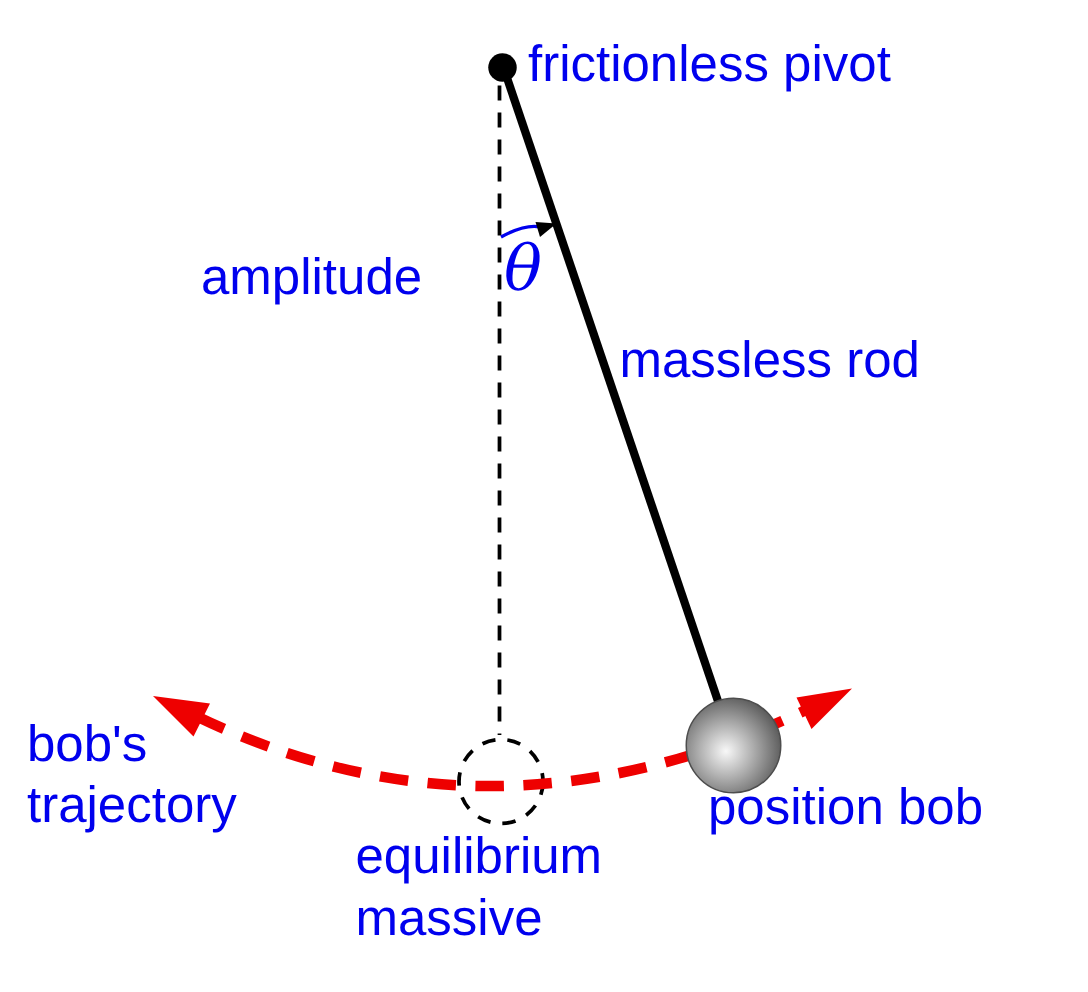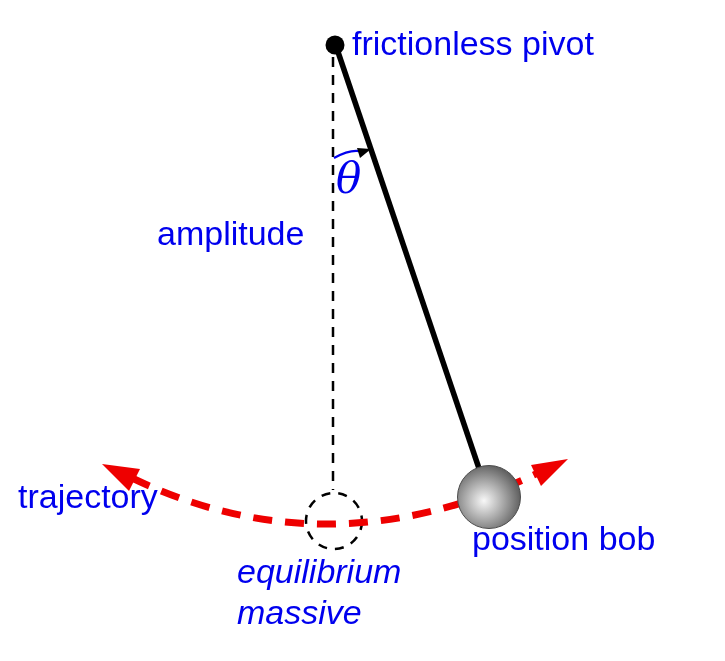--- a/index.html
+++ b/index.html
@@ -71,29 +71,31 @@
     <polygon class="traj-fill" points="568,459 541,486 531,465"></polygon>
 
     <path class="angle-arrow-shaft" d="M 334 158 Q 352 148 363 152" stroke-width="2.2"></path>
     <polygon class="structure-fill" points="371,149 360,158 357,148"></polygon>
 
     <circle class="structure-fill" cx="335" cy="45" r="9.5"></circle>
   </svg>
 
   <div class="label" style="left:352px; top:23px;">frictionless pivot</div>
 
-  <div class="label" style="left:157px; top:165px;margin-top:48px;">amplitude</div>
+  <div class="label" style="left:134px; top:165px;">amplitude</div>
 
   <div class="label theta" style="left:336px; top:156px;">θ</div>
 
+  <div class="label" style="left:413px; top:220px;">massless rod</div>
 
   <div class="label" style="left:472px; top:518px;">position bob</div>
 
   <div class="label" style="left:18px; top:476px;">
+    <div>bob's</div>
     <div>trajectory</div>
   </div>
 
-  <div class="label" style="left:237px; top:551px;font-style:italic;">
+  <div class="label" style="left:237px; top:551px;">
     <div>equilibrium</div>
     <div>massive</div>
   </div>
 
 </div>
 
 </body></html>

